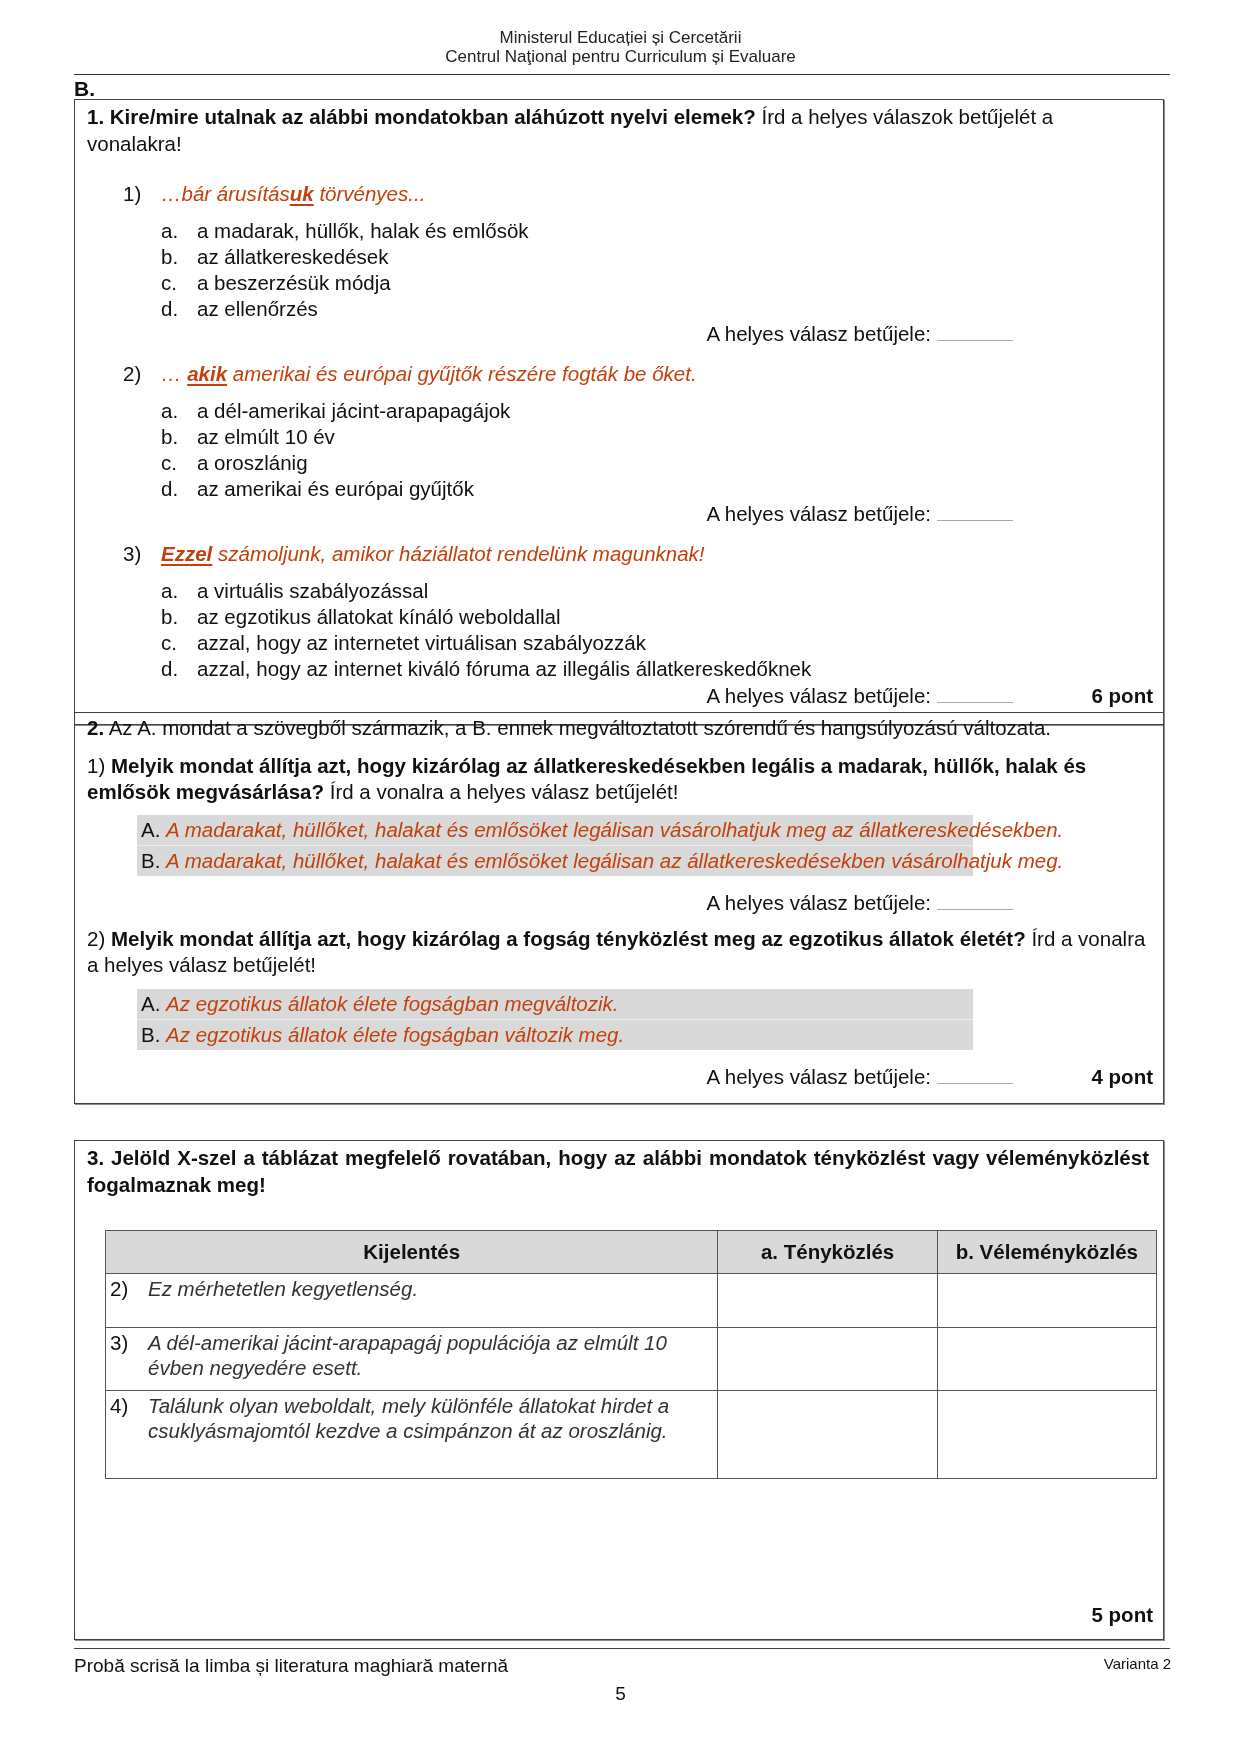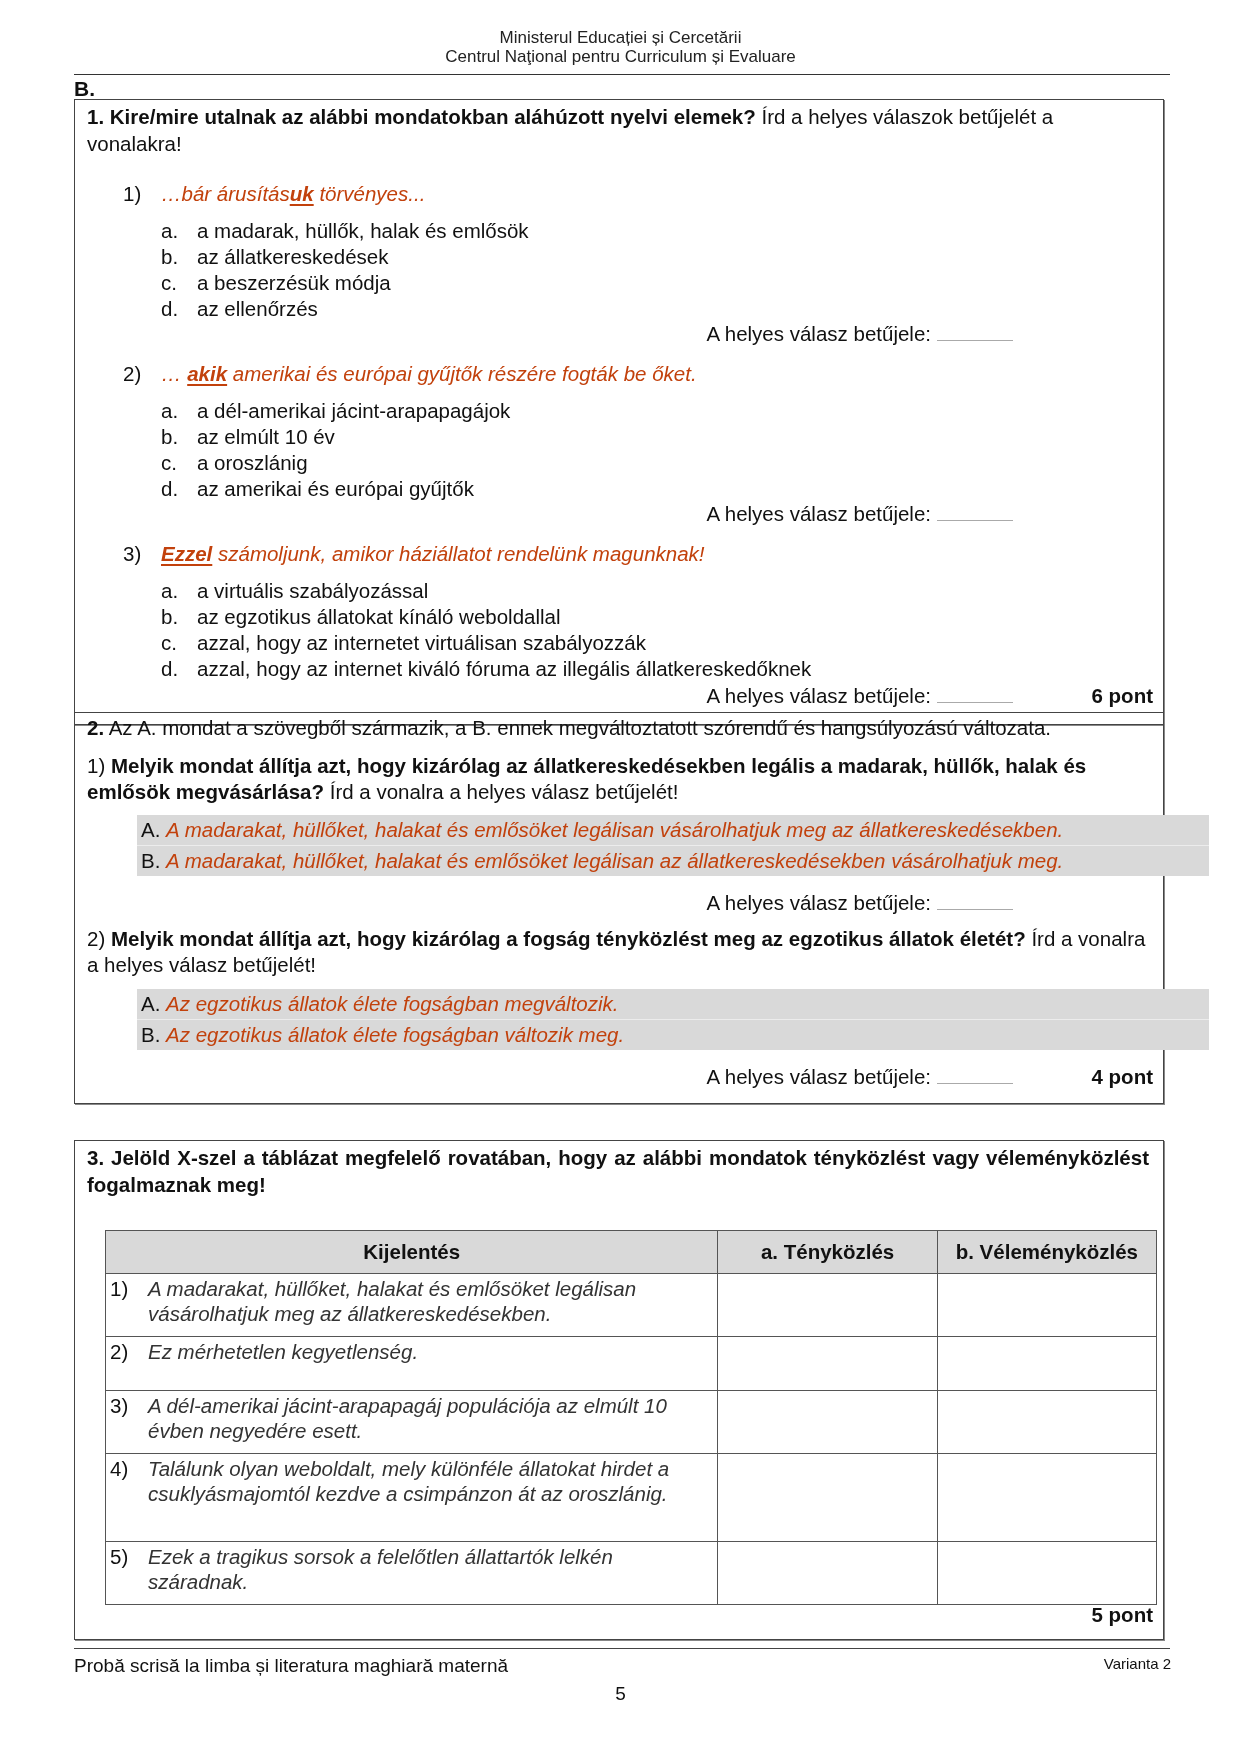--- a/index.html
+++ b/index.html
@@ -26,21 +26,21 @@
   .u { text-decoration: underline; text-decoration-thickness: 2px; text-underline-offset: 3px; font-weight: bold; }
   .q-title { left: 12px; top: 3px; width: 1062px; line-height: 27px; white-space: normal; }
   .num { color: #111; font-style: normal; }
   .opt { line-height: 26px; }
   .opt .letter { display: inline-block; width: 36px; }
   .answer-line {
     display: inline-block; width: 76px; height: 1px; background: #aaa; vertical-align: baseline; margin-left: 6px;
   }
   .answer { right: 150px; }
   .points { right: 10px; font-weight: bold; }
-  .shaded { position: absolute; left: 62px; width: 1072px; background: #d9d9d9; }
+  .shaded { position: absolute; left: 62px; width: 836px; background: #d9d9d9; }
   .shaded .row { height: 30px; line-height: 30px; padding-left: 4px; white-space: nowrap; }
   .shaded .row + .row { border-top: 1px solid #ececec; }
   table.grid {
     position: absolute; left: 30px; top: 89px; width: 1052px; border-collapse: collapse;
     font-size: 20.5px;
   }
   table.grid th {
     background: #d9d9d9; font-weight: bold; border: 1px solid #555; height: 26px; padding: 8px; line-height: 24px;
   }
   table.grid td { border: 1px solid #555; vertical-align: top; padding: 2px 4px 0 4px; line-height: 25px; }
@@ -148,45 +148,35 @@
   <div class="abs q-title b" style="text-align:justify; text-align-last:left;">3. Jelöld X-szel a táblázat megfelelő rovatában, hogy az alábbi mondatok tényközlést vagy véleményközlést fogalmaznak meg!</div>
   <table class="grid">
     <thead>
       <tr>
         <th>Kijelentés</th>
         <th>a. Tényközlés</th>
         <th>b. Véleményközlés</th>
       </tr>
     </thead>
     <tbody>
-      <tr style="height:63px;">
-        <td class="stmt"><span class="n">1)</span><span class="t">A madarakat, hüllőket, halakat és emlősöket legálisan vásárolhatjuk meg az állatkereskedésekben.</span></td>
-        <td class="cell"></td>
-        <td class="cell"></td>
-      </tr>
       <tr style="height:54px;">
         <td class="stmt"><span class="n">2)</span><span class="t">Ez mérhetetlen kegyetlenség.</span></td>
         <td class="cell"></td>
         <td class="cell"></td>
       </tr>
       <tr style="height:63px;">
         <td class="stmt"><span class="n">3)</span><span class="t">A dél-amerikai jácint-arapapagáj populációja az elmúlt 10 évben negyedére esett.</span></td>
         <td class="cell"></td>
         <td class="cell"></td>
       </tr>
       <tr style="height:88px;">
         <td class="stmt"><span class="n">4)</span><span class="t">Találunk olyan weboldalt, mely különféle állatokat hirdet a csuklyásmajomtól kezdve a csimpánzon át az oroszlánig.</span></td>
         <td class="cell"></td>
         <td class="cell"></td>
       </tr>
-      <tr style="height:63px;">
-        <td class="stmt"><span class="n">5)</span><span class="t">Ezek a tragikus sorsok a felelőtlen állattartók lelkén száradnak.</span></td>
-        <td class="cell"></td>
-        <td class="cell"></td>
-      </tr>
     </tbody>
   </table>
   <div class="abs points" style="top:462px;">5 pont</div>
 </div>
 
 <div class="footer-rule"></div>
 <div class="footer-left">Probă scrisă la limba și literatura maghiară maternă</div>
 <div class="footer-right">Varianta 2</div>
 <div class="page-num">5</div>
 

